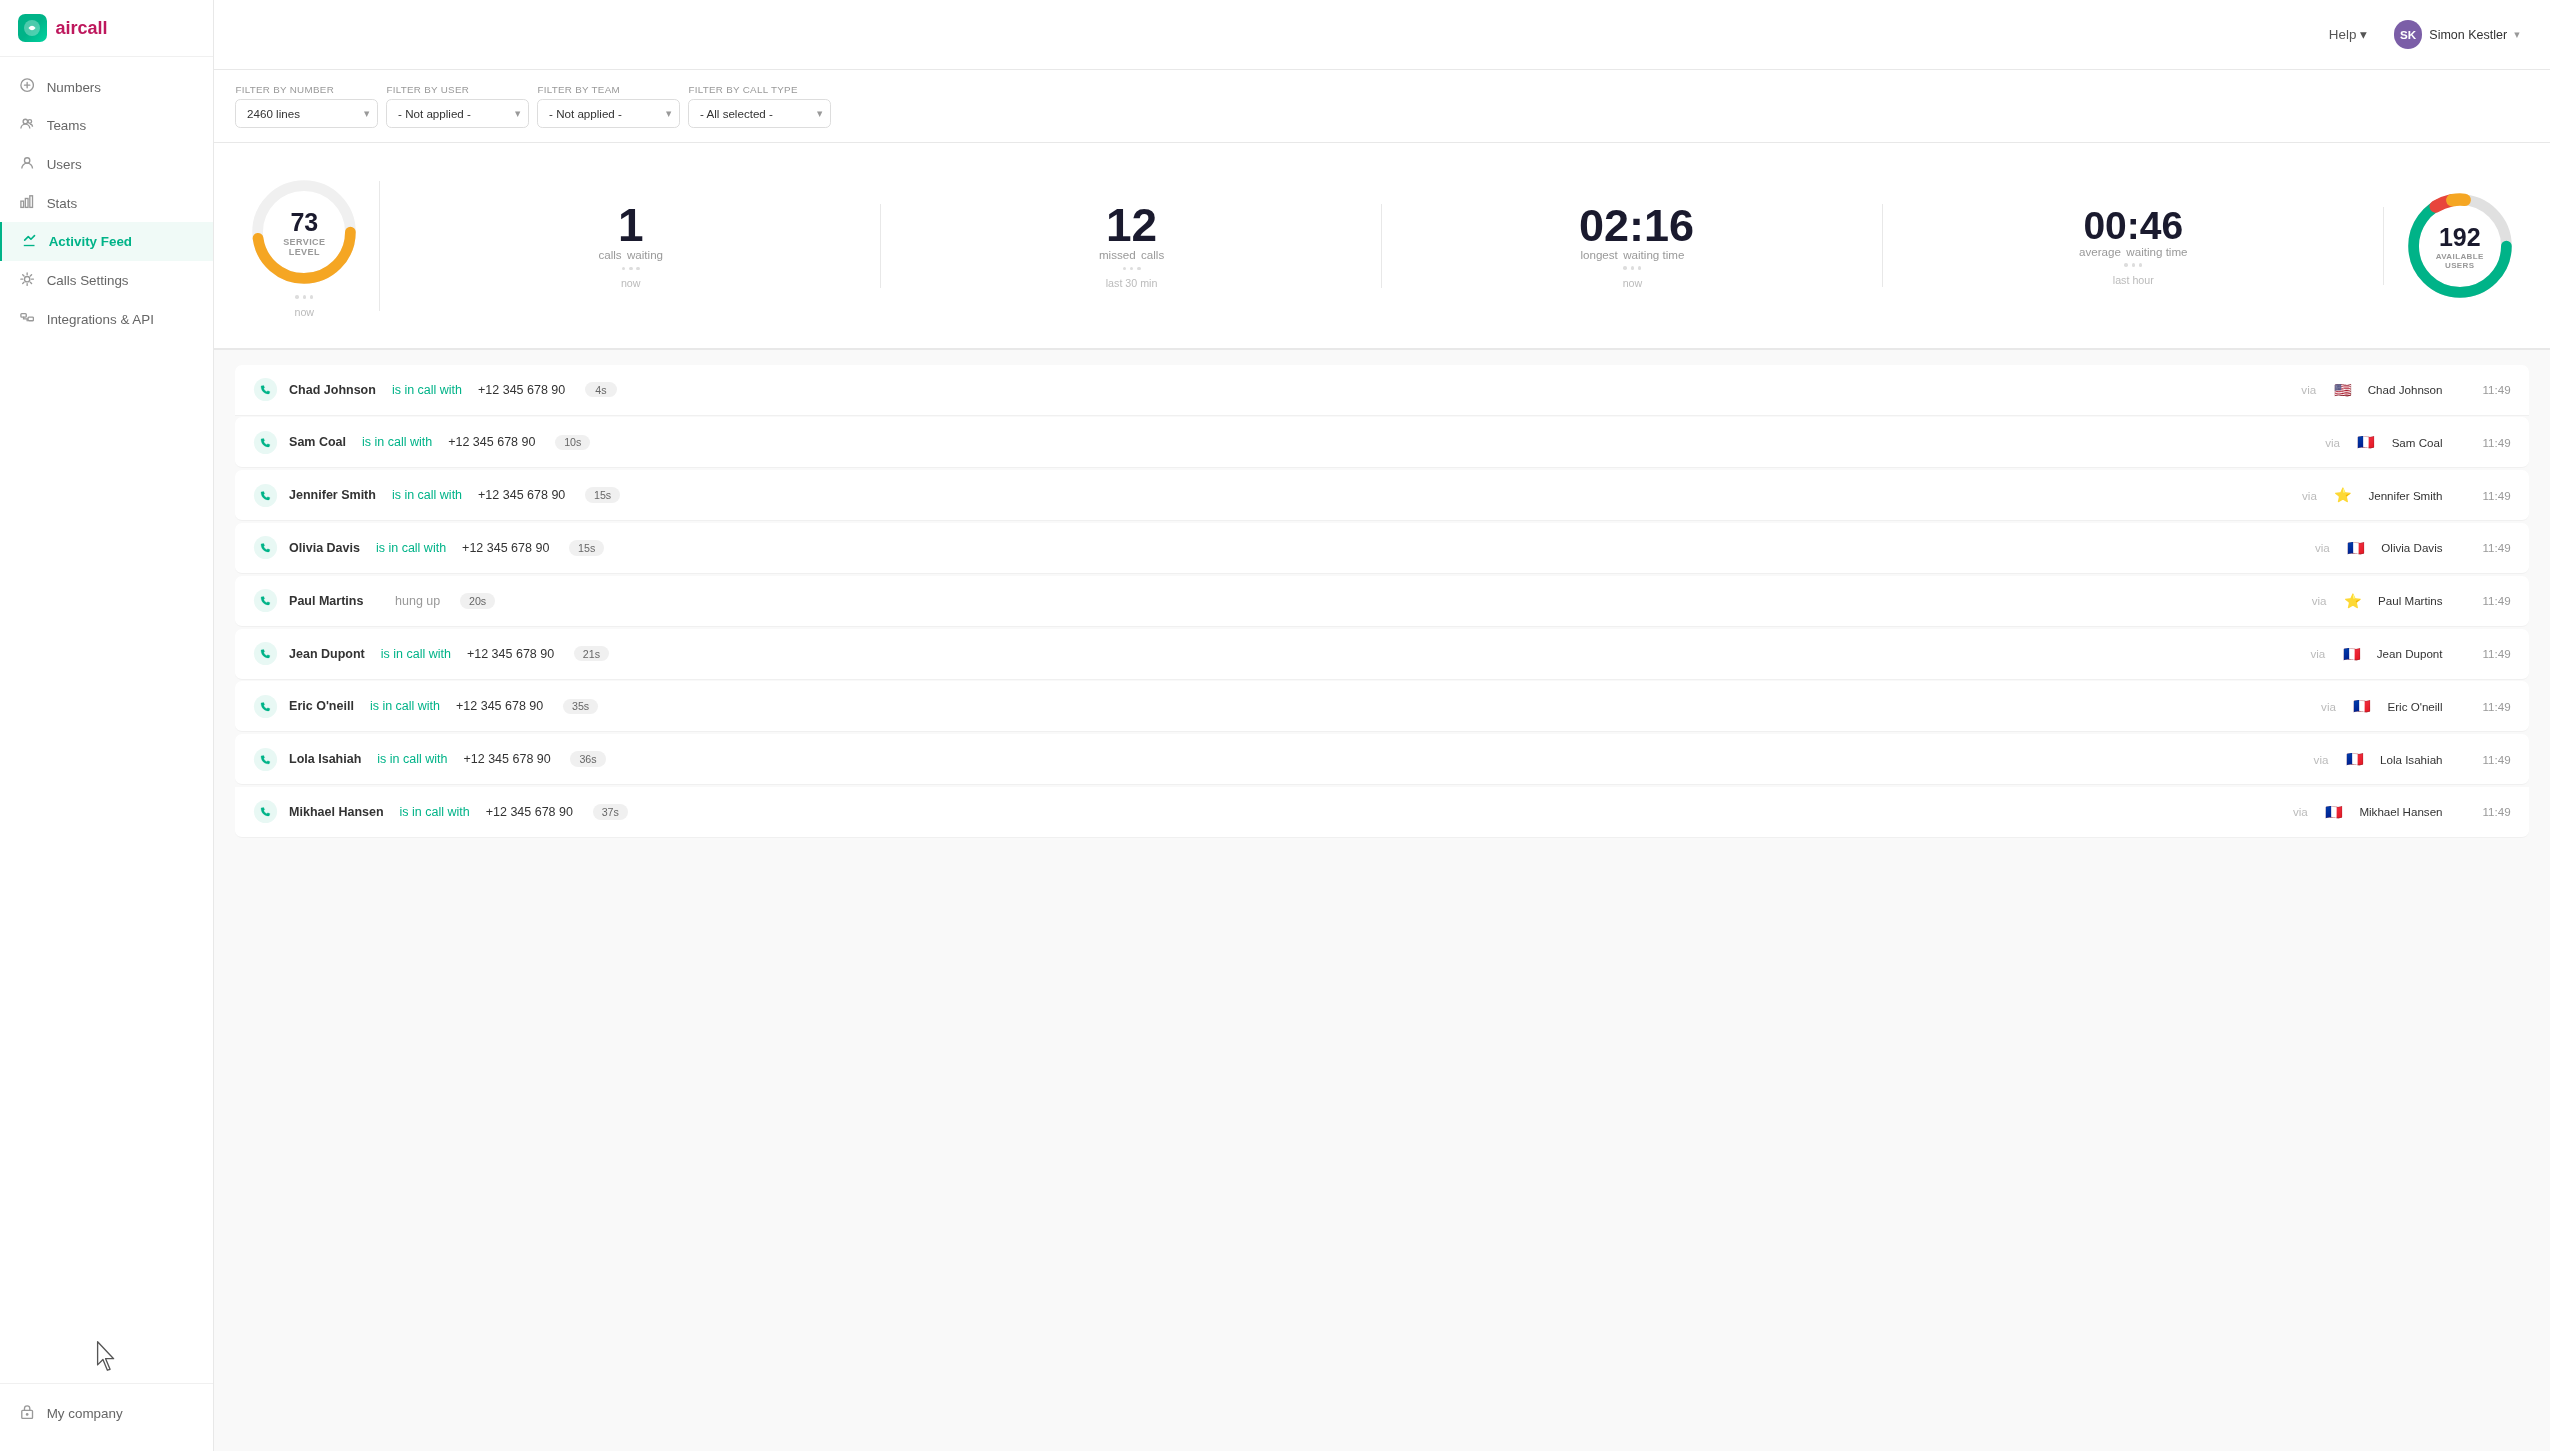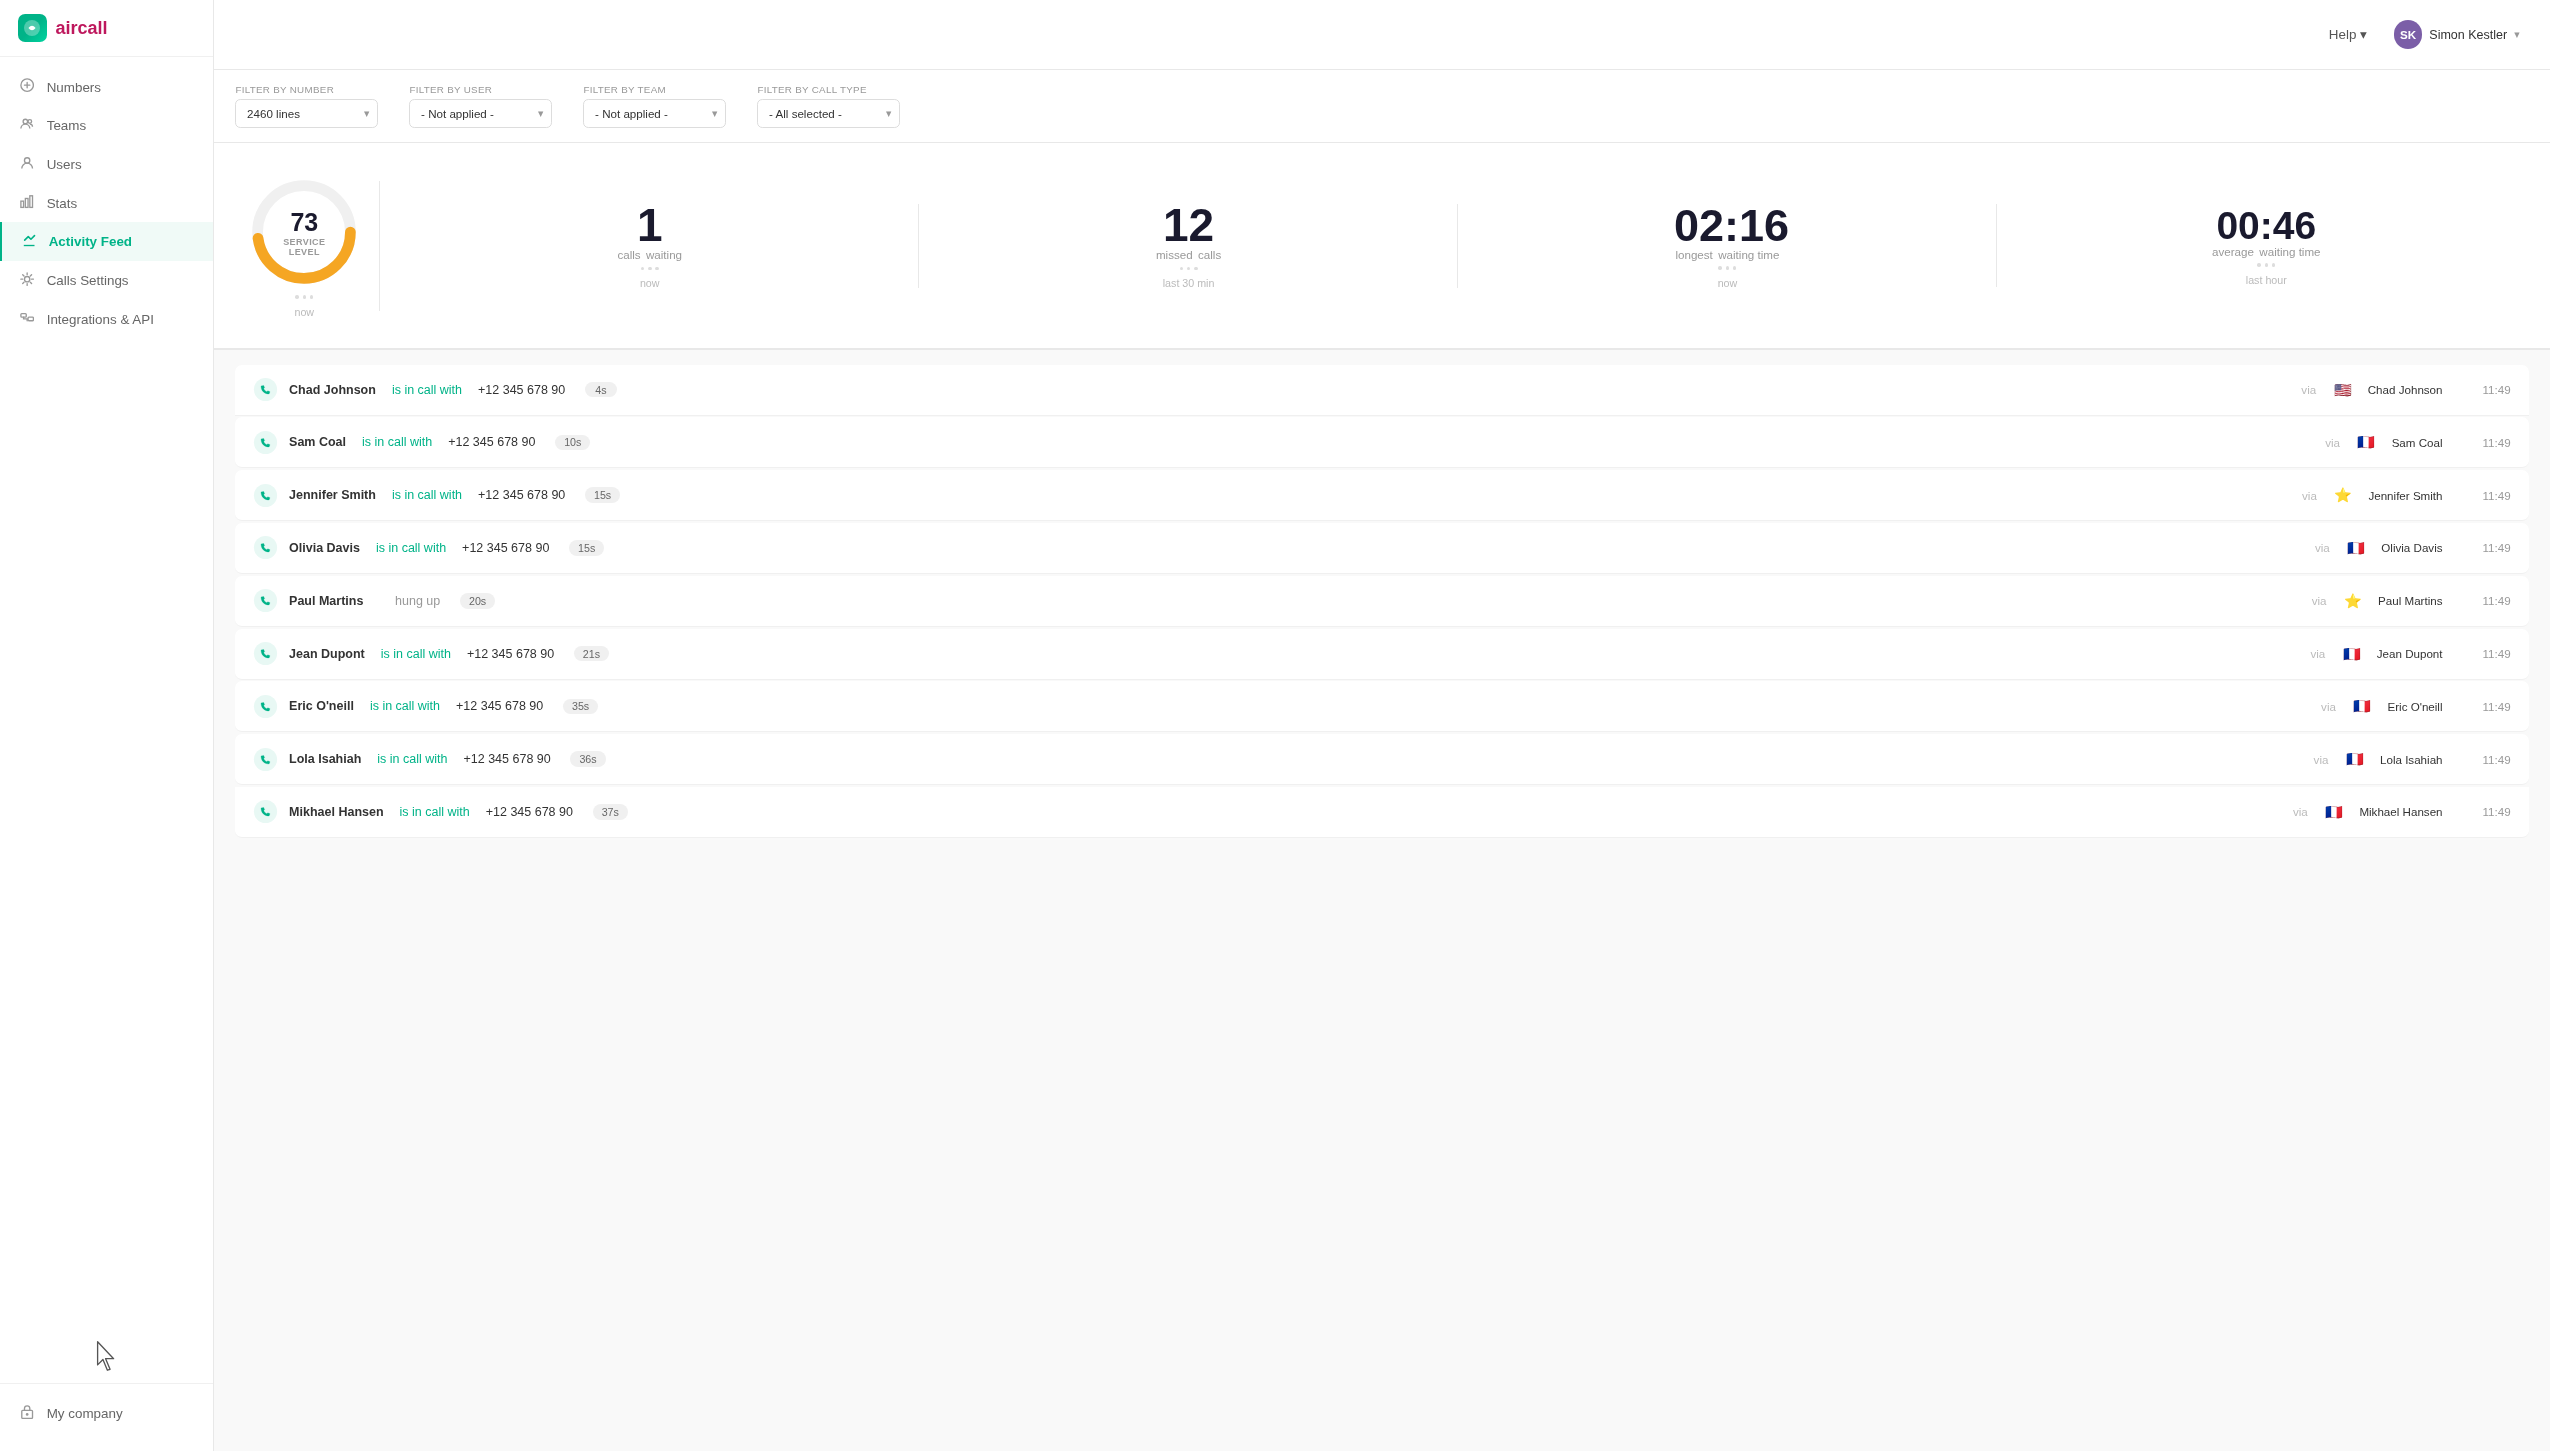--- a/index.html
+++ b/index.html
@@ -67,21 +67,21 @@
       display: flex; align-items: center; justify-content: center;
     }
     .user-name { font-size: 12.5px; color: #333; }
 
     
     .content-area { flex: 1; overflow-y: auto; padding: 0; background: #f9f9f9; }
 
     
     .filter-bar {
       background: #fff; padding: 14.3px 21.4px;
-      display: flex; align-items: flex-end; gap: 31px;
+      display: flex; align-items: flex-end; gap: 8px;
       border-bottom: 0.9px solid #e8e8e8;
     }
     .filter-select {
       display: flex; flex-direction: column; gap: 3.6px;
     }
     .filter-label { font-size: 9.8px; color: #999; font-weight: 500; text-transform: uppercase; letter-spacing: 0.3px; }
     .select-wrapper { position: relative; display: inline-block; }
     .select-wrapper::after {
       content: '▾'; position: absolute; right: 9px; top: 50%; transform: translateY(-50%);
       font-size: 10.7px; color: #999; pointer-events: none;
@@ -379,20 +379,38 @@
           <span style="font-size:11.6px;color:#999;">waiting time</span>
         </div>
         <div class="dots-row" style="justify-content:center;">
           <div class="dot"></div>
             <div class="dot"></div>
             <div class="dot"></div>
         </div>
         <div class="stat-time">last hour</div>
       </div>
 
+      <div class="stat-item" style="flex:0 0 143px;">
+        <div style="position:relative; width:116px; height:116px;">
+          <svg width="116" height="116" viewBox="0 0 130 130">
+
+            <circle cx="65" cy="65" r="52" fill="none" stroke="#e0e0e0" stroke-width="12"></circle>
+
+            <circle cx="65" cy="65" r="52" fill="none" stroke="#00b388" stroke-width="12" stroke-dasharray="229 327" stroke-dashoffset="0" stroke-linecap="round"></circle>
+
+            <circle cx="65" cy="65" r="52" fill="none" stroke="#e8453c" stroke-width="14" stroke-dasharray="18 309" stroke-dashoffset="-216" stroke-linecap="round"></circle>
+
+            <circle cx="65" cy="65" r="52" fill="none" stroke="#f5a623" stroke-width="14" stroke-dasharray="14 313" stroke-dashoffset="-236" stroke-linecap="round"></circle>
+          </svg>
+          <div class="donut-center">
+            <div class="donut-num">192</div>
+            <div class="donut-label" style="font-size:8px; max-width:53px; text-align:center;">AVAILABLE USERS</div>
+          </div>
+        </div>
+      </div>
 
     </div>
 
     <div class="activity-list" id="activity-list-container">
     <div class="activity-row">
     <div style="width:25px;height:25px;flex-shrink:0;">
       <svg width="25" height="25" viewBox="0 0 28 28" fill="none">
         <circle cx="14" cy="14" r="13" fill="#e8f8f4"></circle>
         <path d="M9 10c0 5.5 3.5 9 9 9l1-2.5-2.5-1-1 1c-1.5-0.5-3-2-3.5-3.5l1-1-1-2.5L9 10z" fill="#00b388" stroke="#00b388" stroke-width="0.3"></path>
       </svg>

